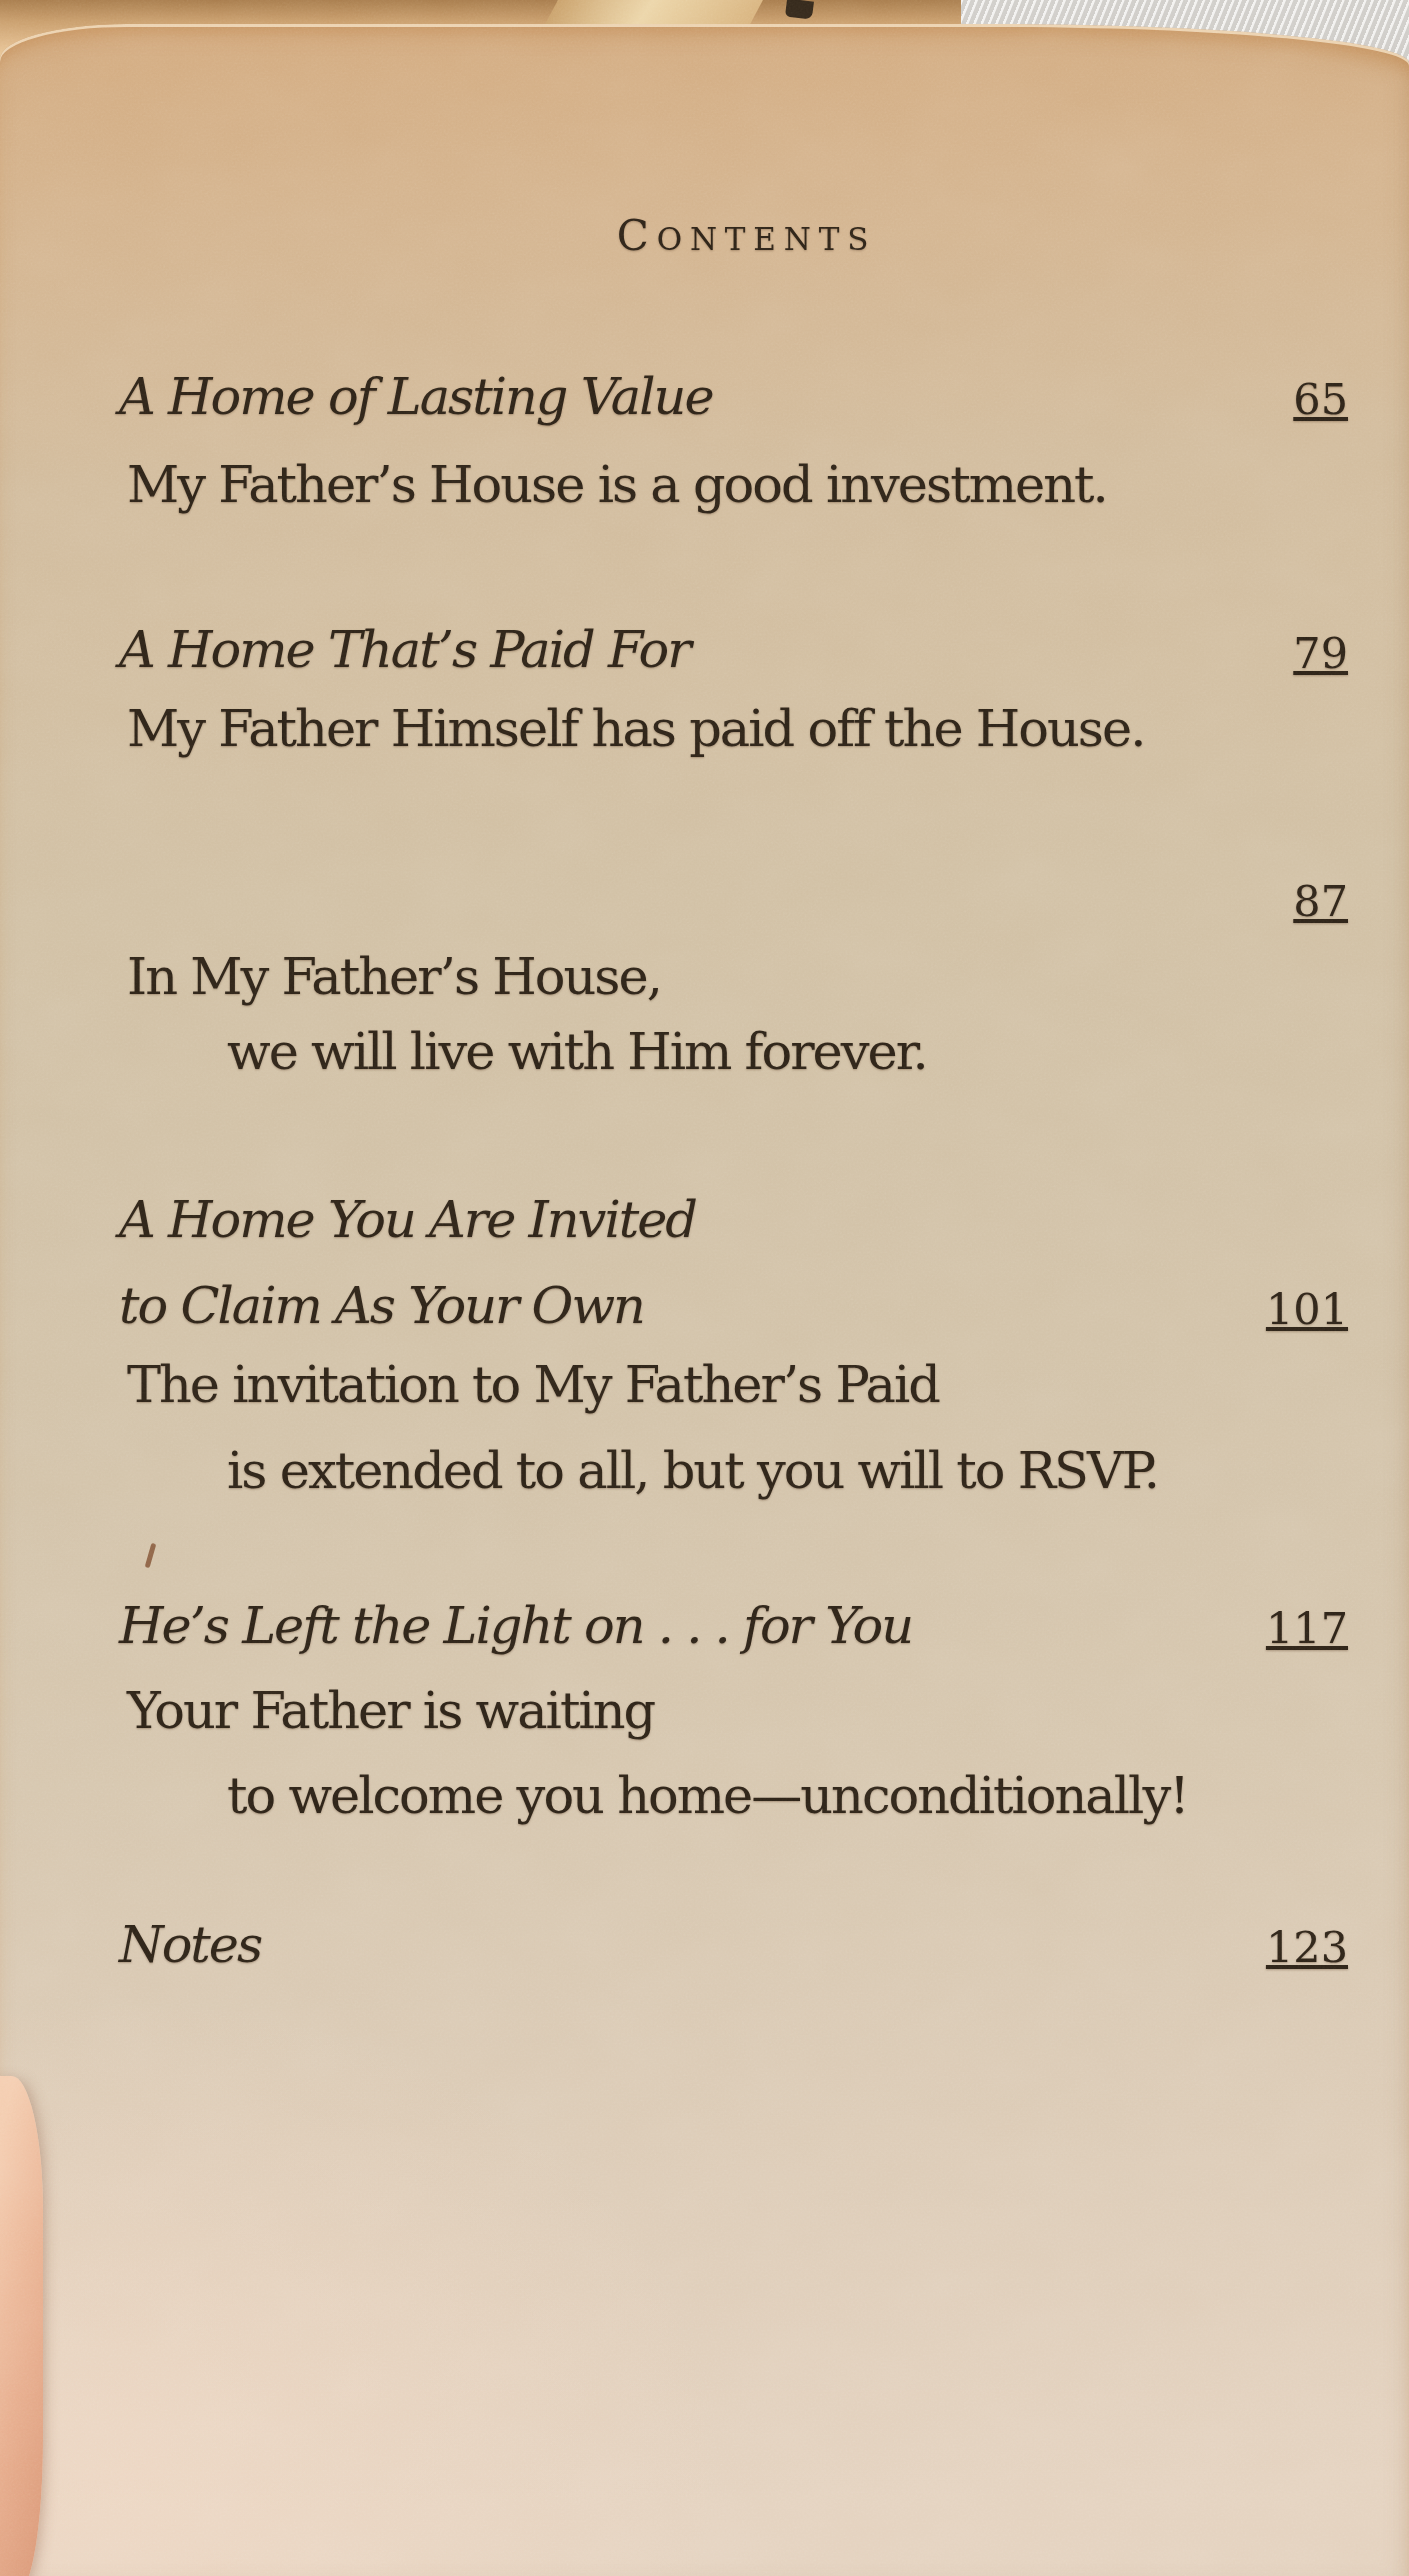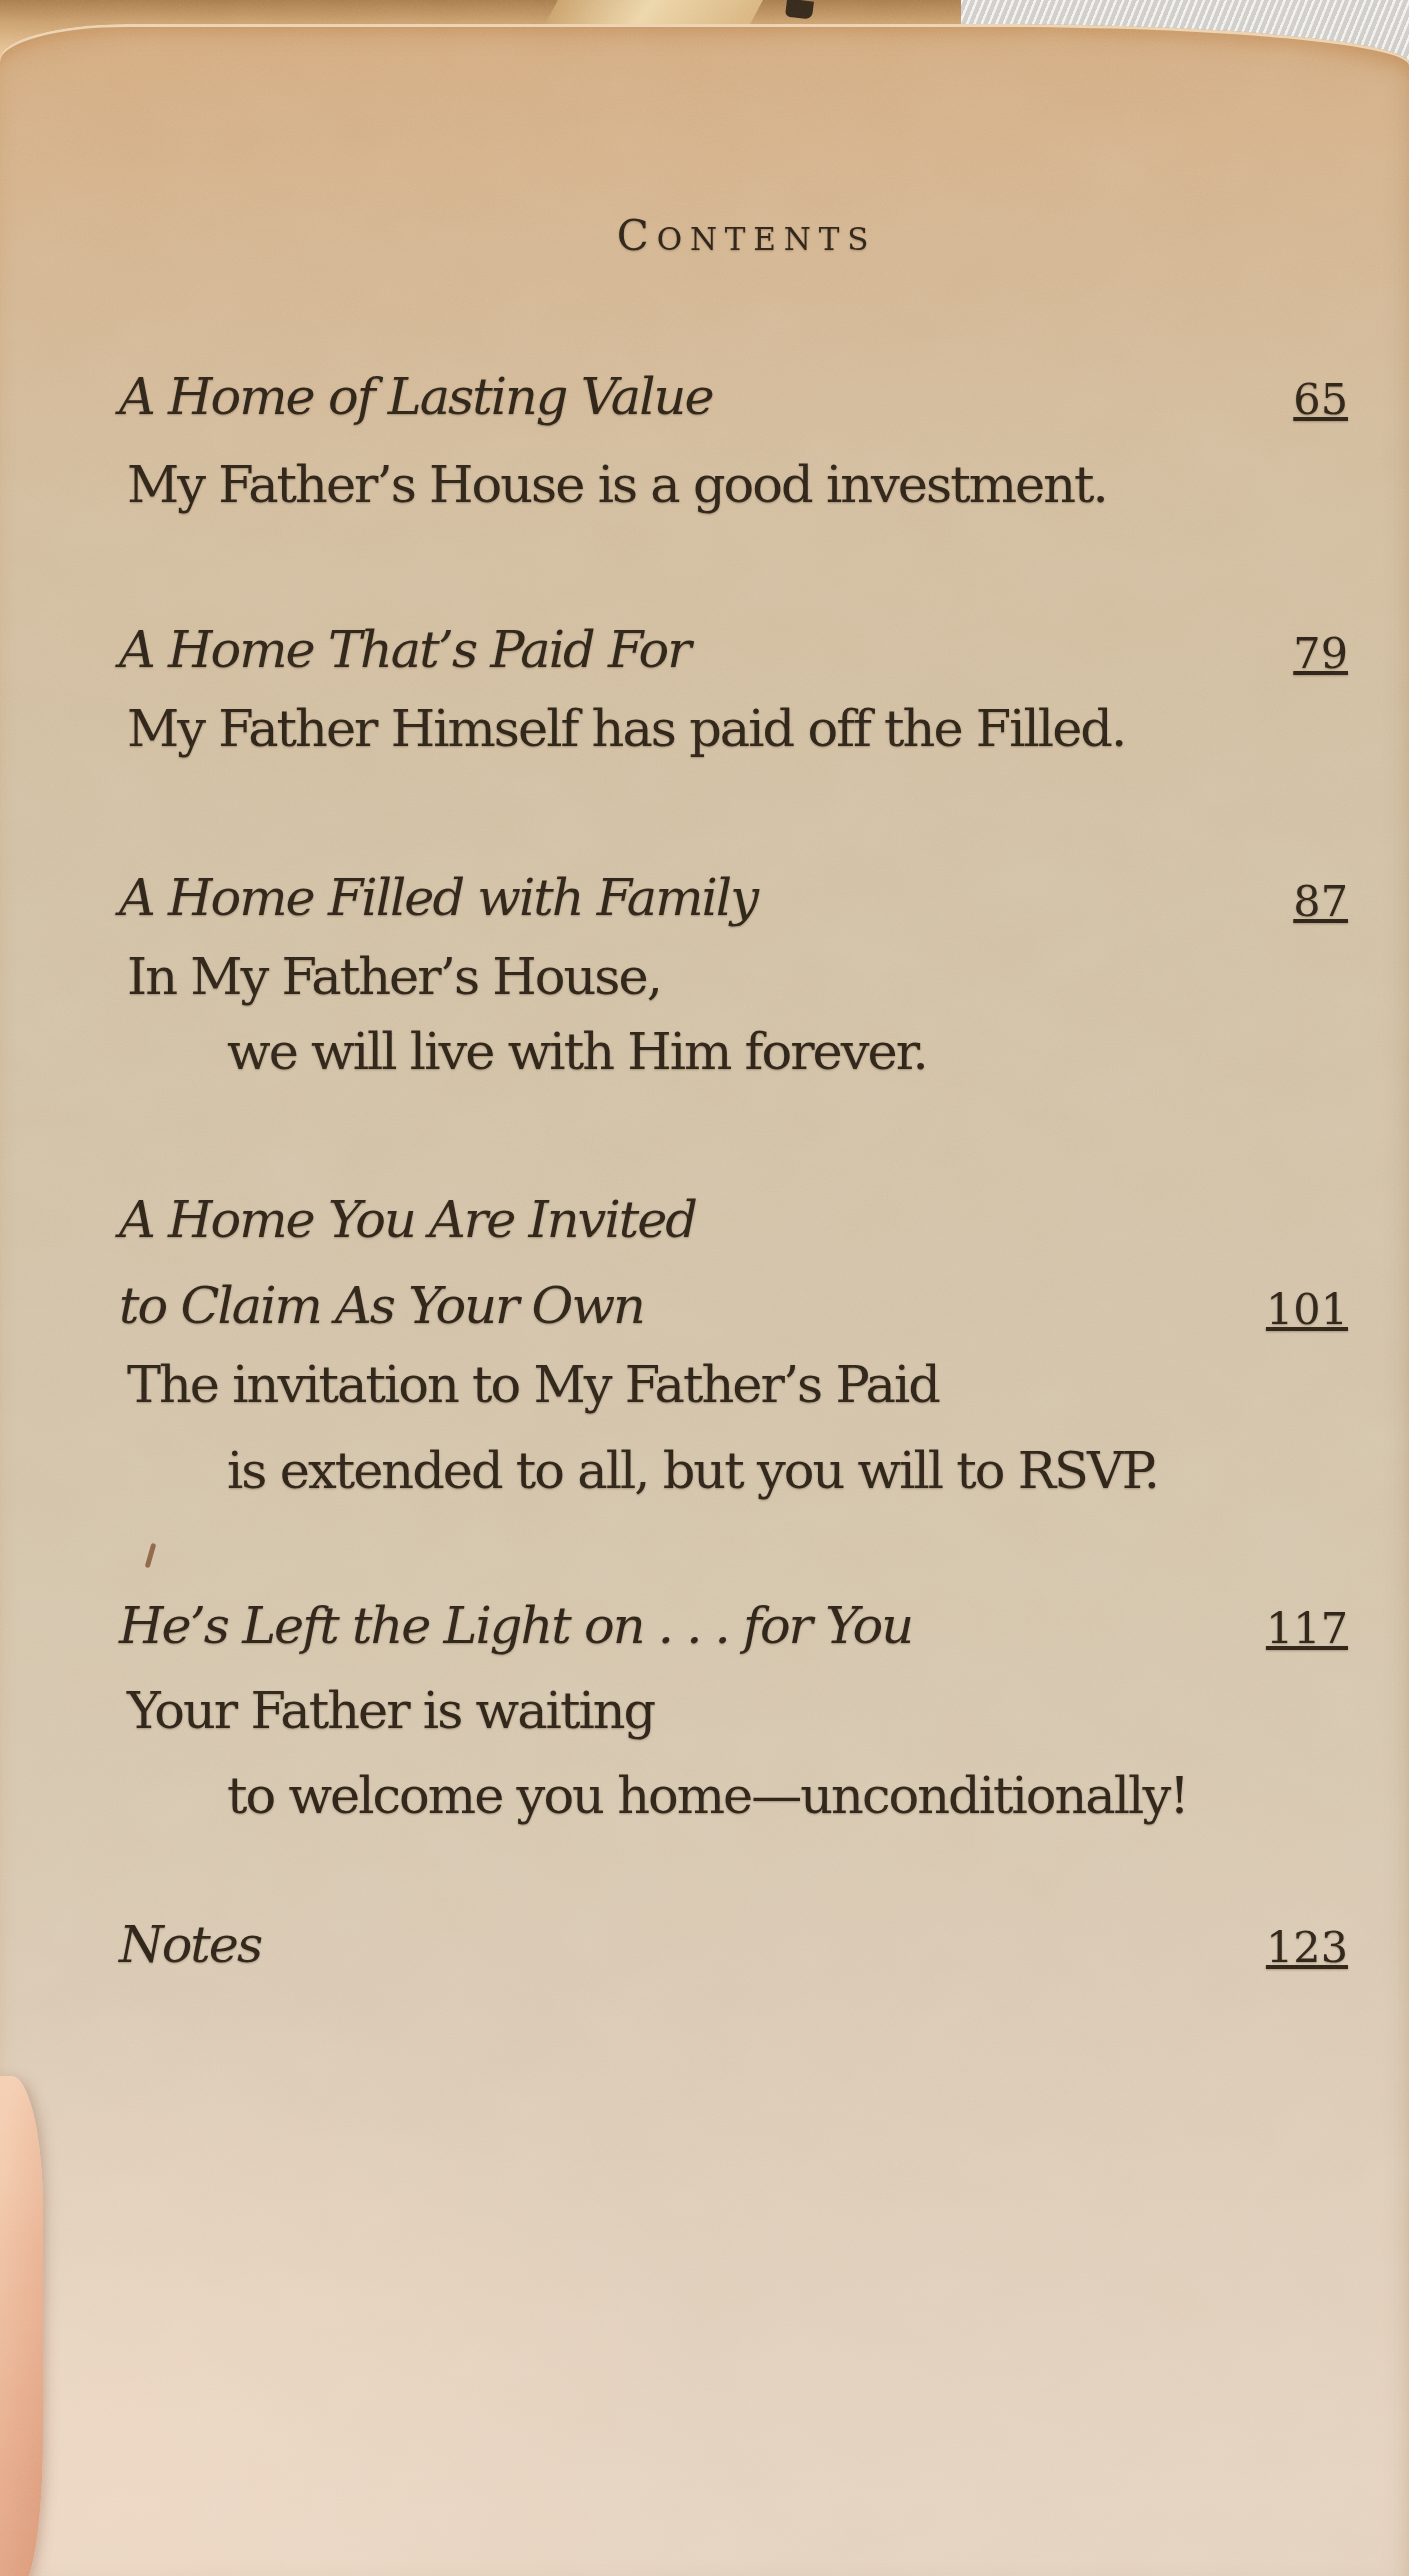--- a/index.html
+++ b/index.html
@@ -103,23 +103,22 @@
 <div class="content">
 
   <div class="heading ink">Contents</div>
 
   <div class="title ink" style="top:371px">A Home of Lasting Value</div>
   <div class="pnum ink" style="top:378px">65</div>
   <div class="desc ink" style="top:459px">My Father’s House is a good investment.</div>
 
   <div class="title ink" style="top:624px">A Home That’s Paid For</div>
   <div class="pnum ink" style="top:632px">79</div>
-  <div class="desc ink" style="top:703px">My Father Himself has paid off the Filled.</div>
+  <div class="desc ink" style="top:703px">My Father Himself has paid off the House.</div>
 
-  <div class="title ink" style="top:872px">A Home Filled with Family</div>
   <div class="pnum ink" style="top:880px">87</div>
   <div class="desc ink" style="top:951px">In My Father’s House,</div>
   <div class="desc ink indent" style="top:1026px">we will live with Him forever.</div>
 
   <div class="title ink" style="top:1194px">A Home You Are Invited</div>
   <div class="title ink" style="top:1280px">to Claim As Your Own</div>
   <div class="pnum ink" style="top:1288px">101</div>
   <div class="desc ink" style="top:1359px">The invitation to My Father’s Paid</div>
   <div class="desc ink indent" style="top:1445px">is extended to all, but you will to RSVP.</div>
 

